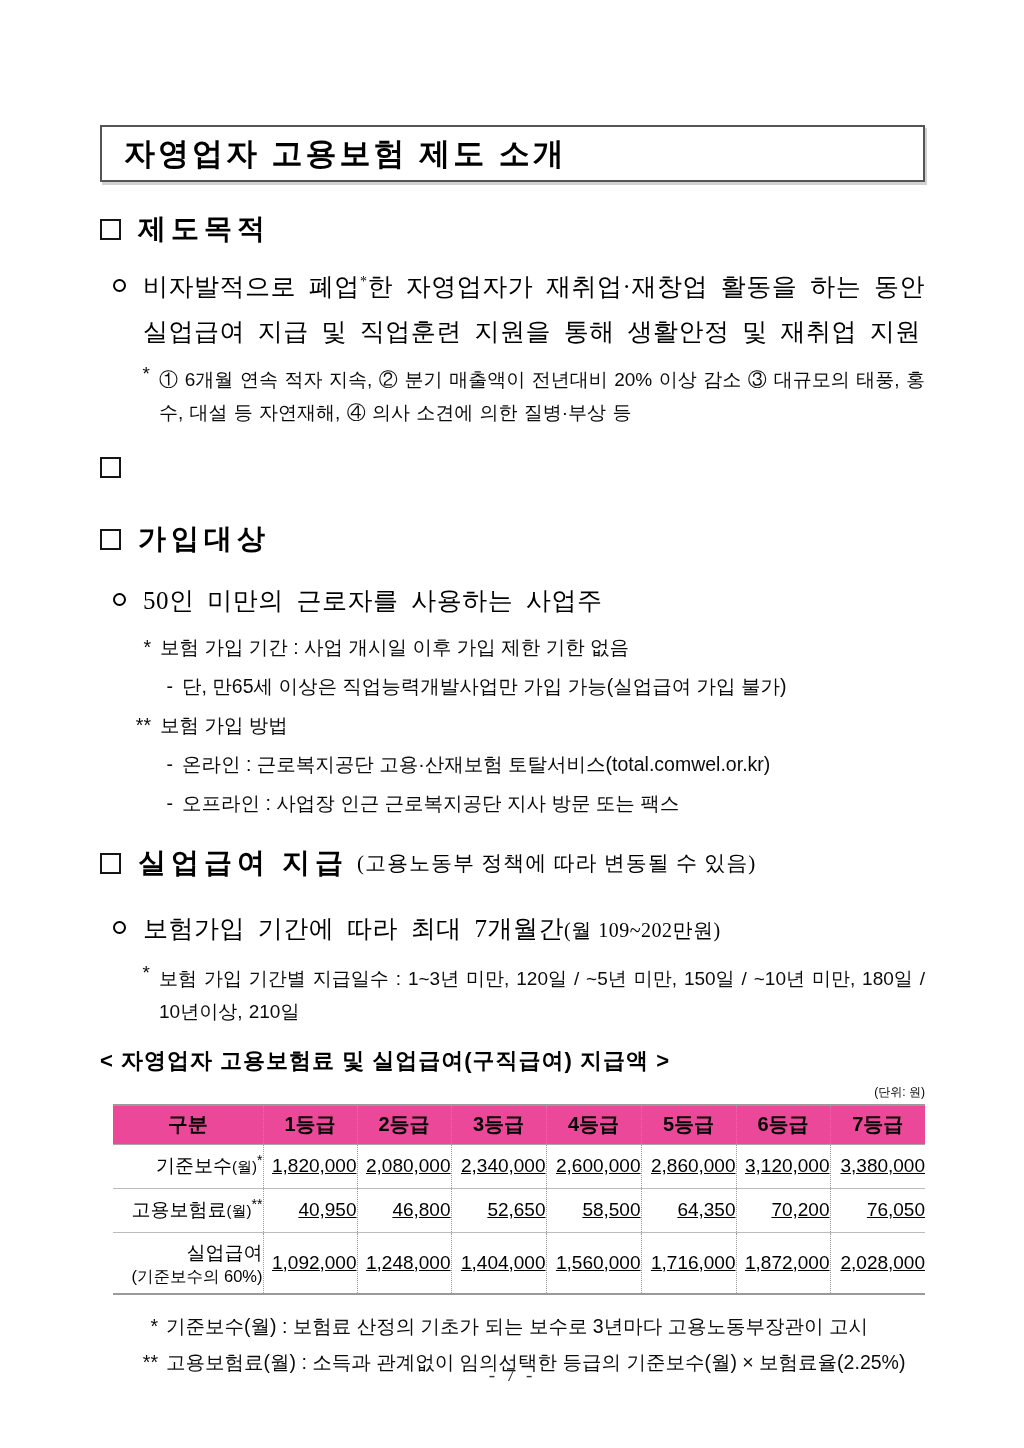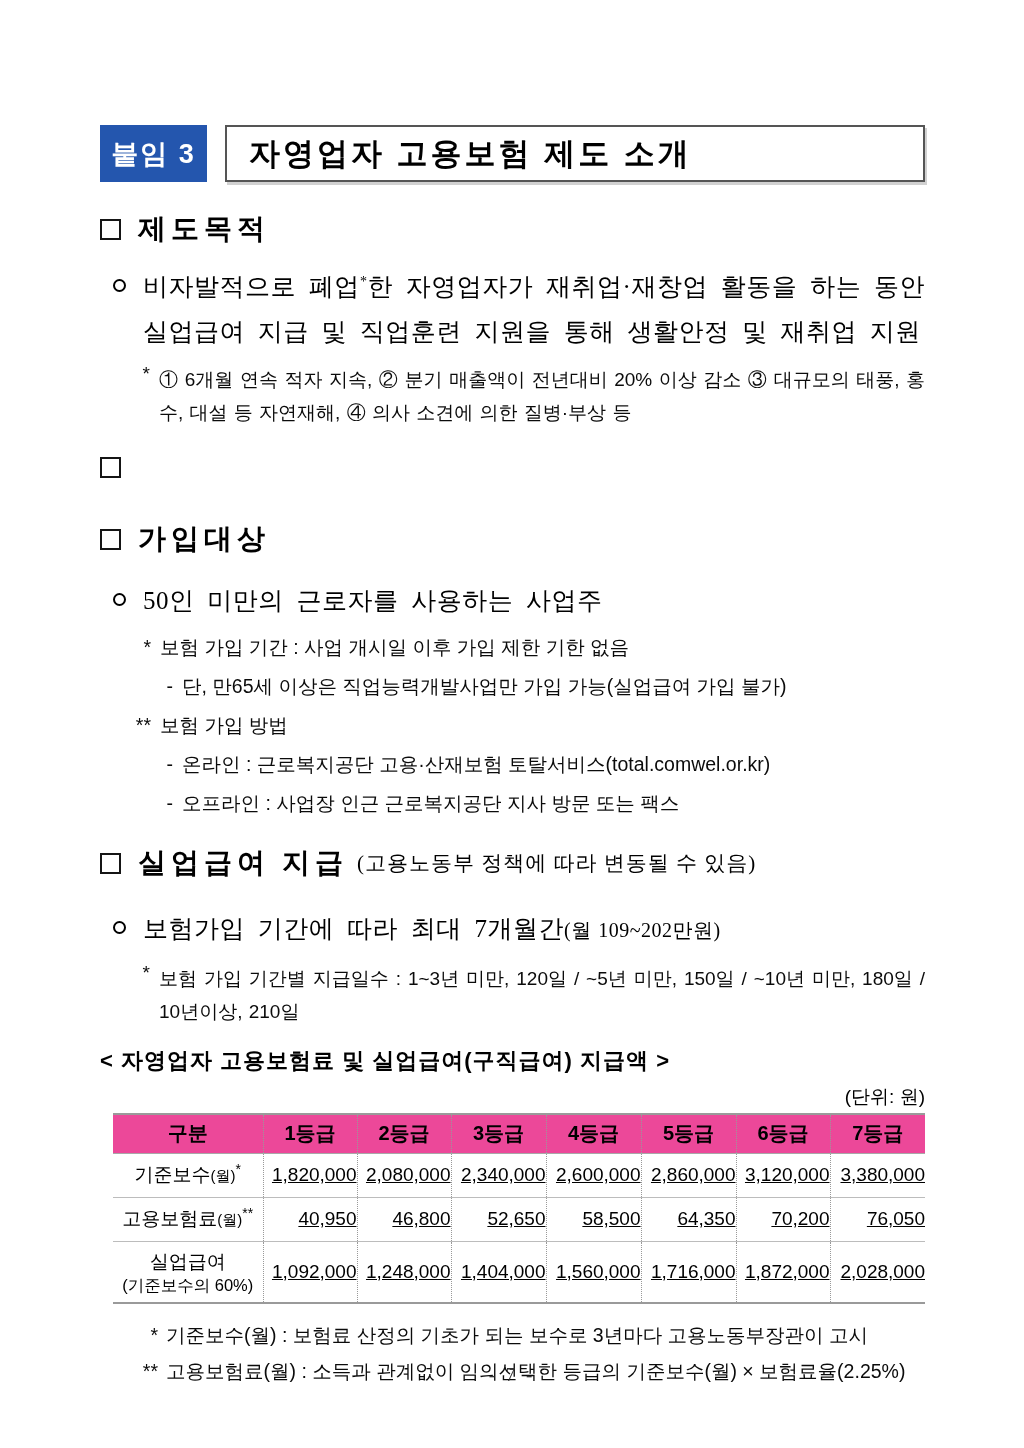--- a/index.html
+++ b/index.html
@@ -36,53 +36,52 @@
   .note{display:flex;gap:9px;font-family:"Liberation Sans",sans-serif;font-size:19px;color:#0b0b0b;}
   .note .marker{flex:none;width:14px;text-align:right;}
   .note .ntext{line-height:33px;text-align:justify;word-spacing:1px;}
   .hang{margin-left:36px;margin-top:9px;}
   .sublist{margin-left:25px;margin-top:4px;}
   .subitem{display:flex;gap:9px;font-family:"Liberation Sans",sans-serif;font-size:19.5px;line-height:30px;margin:9px 0;color:#0b0b0b;}
   .subitem .marker{flex:none;width:26px;text-align:right;}
   .subitem.l2{margin-left:22px;}
   
   .tbl-caption{text-align:left;font-family:"Liberation Sans",sans-serif;font-weight:700;font-size:22px;letter-spacing:1px;margin-top:18px;}
-  .tbl-unit{text-align:right;font-family:"Liberation Sans",sans-serif;font-size:19px;margin-top:8px;margin-bottom:3px;}
+  .tbl-unit{text-align:right;font-family:"Liberation Sans",sans-serif;font-size:12px;margin-top:8px;margin-bottom:3px;}
   table.grade{border-collapse:collapse;width:812px;margin-left:13px;table-layout:fixed;font-family:"Liberation Sans",sans-serif;}
   table.grade{border-top:2px solid #9a9a9a;border-bottom:2px solid #9a9a9a;}
   table.grade th,table.grade td{border-left:1px dotted #999;box-sizing:border-box;padding:0;}
   table.grade th:first-child,table.grade td:first-child{border-left:none;}
   table.grade thead th{
     background:#ec4899;height:39px;font-weight:700;font-size:20px;text-align:center;
     border-bottom:1px solid #a8a8a8;
   }
   table.grade tbody td{border-bottom:1px solid #bcbcbc;font-size:19px;}
   table.grade tbody tr:last-child td{border-bottom:none;}
-  td.lab{height:44px;text-align:center;font-size:19.5px;}
+  td.lab{height:44px;text-align:right;font-size:19.5px;}
   td.lab .small{font-size:15px;}
   td.lab .sub{display:block;font-size:16.5px;line-height:19px;margin-top:1px;}
   td.val{text-align:right;padding-right:10px;height:44px;text-decoration:underline;}
   tr.tall td{height:62px;}
   
   .footnotes{margin-left:30px;margin-top:16px;}
   .fnote{display:flex;gap:8px;font-family:"Liberation Sans",sans-serif;font-size:19.5px;line-height:30px;margin:6px 0;color:#0b0b0b;}
   .fnote .marker{flex:none;width:28px;text-align:right;}
   
   .pageno{position:absolute;left:0;right:0;bottom:62px;text-align:center;font-size:19px;letter-spacing:3px;color:#333;}
   
   .mt28{margin-top:28px;} .mt16{margin-top:16px;} .mt42{margin-top:42px;}
   .mt20{margin-top:20px;} .mt26{margin-top:26px;} .mt24{margin-top:24px;}
 </style>
 </head>
 <body>
 
 <div class="page">
 
   <div class="doc-header">
-    <div class="badge">붙임 3</div>
     <div class="title-box">자영업자 고용보험 제도 소개</div>
   </div>
 
   <div class="h1 mt28">
     <span class="sq"></span>
     <span>제도목적</span>
   </div>
 
   <div class="bullet mt16">
     <span class="circ"></span>

